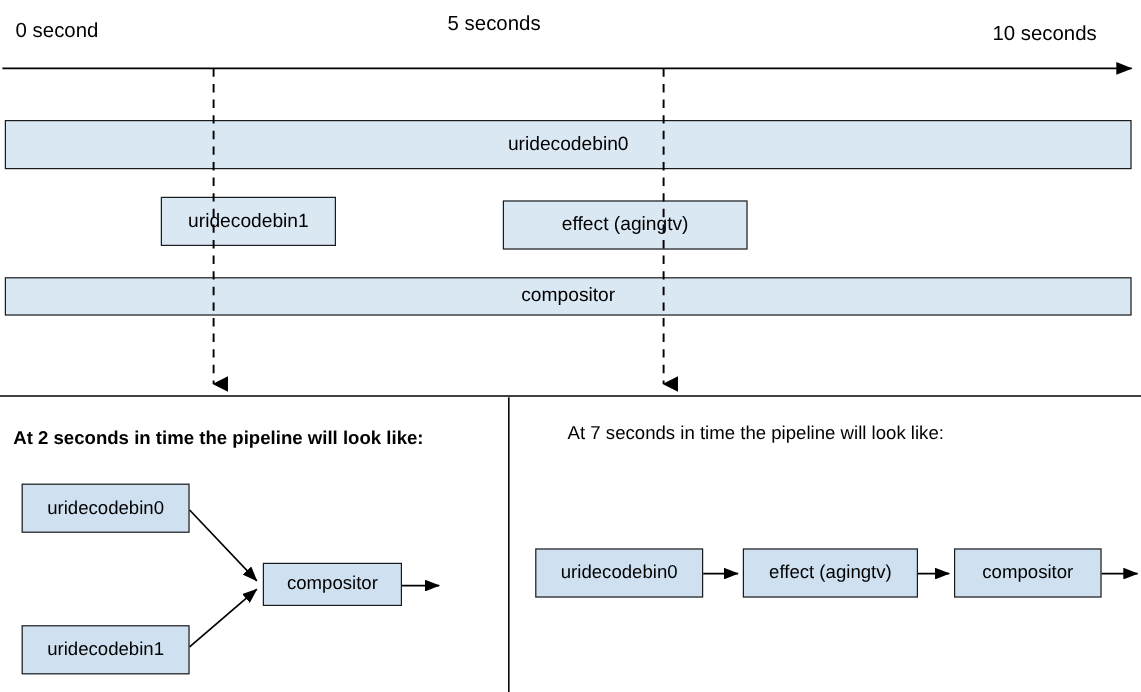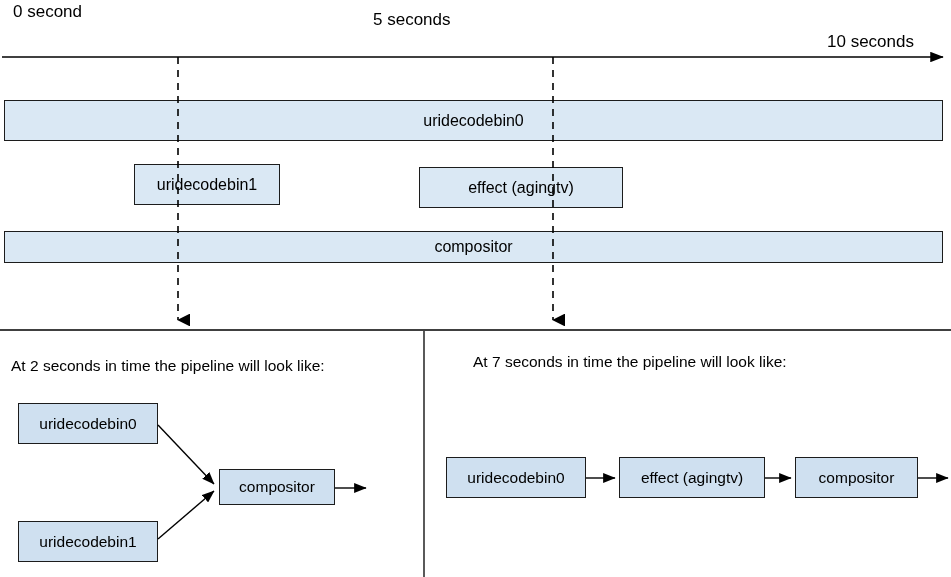--- a/index.html
+++ b/index.html
@@ -72,25 +72,25 @@
   }
 
   
   .connectors { position: absolute; left: 0; top: 0; pointer-events: none; }
 </style>
 </head>
 <body>
 
 <div>
 
-  <span class="tick-label" style="left:13px; top:2px;">0 second</span>
+  <span class="tick-label" style="left:13px; top:16px;">0 second</span>
 
   <span class="tick-label" style="left:373px; top:10px;">5 seconds</span>
 
-  <span class="tick-label" style="left:827px; top:32px;text-align:center;">10 seconds</span>
+  <span class="tick-label" style="left:827px; top:18px;text-align:center;">10 seconds</span>
 
   <svg id="timeline-axis" width="951" height="30" viewBox="0 0 951 30">
     <defs>
       <marker id="arrowhead-axis" markerWidth="9" markerHeight="7" refX="8.5" refY="3.5" orient="auto">
         <polygon points="0 0, 9 3.5, 0 7" fill="#000000"></polygon>
       </marker>
     </defs>
     <line x1="2" y1="13" x2="943" y2="13" stroke="#000000" stroke-width="1.5" marker-end="url(#arrowhead-axis)"></line>
   </svg>
 </div>
@@ -124,21 +124,21 @@
   <line x1="553" y1="57" x2="553" y2="320" stroke="#000000" stroke-width="1.6" stroke-dasharray="7,6" marker-end="url(#arrowhead-marker)"></line>
 </svg>
 
 <svg id="panel-separators" width="951" height="577" viewBox="0 0 951 577">
   <line x1="0" y1="330" x2="951" y2="330" stroke="#000000" stroke-width="1.3"></line>
   <line x1="424" y1="331" x2="424" y2="577" stroke="#000000" stroke-width="1.3"></line>
 </svg>
 
 <div>
 
-  <span class="panel-caption" style="left:11px; top:356px;">At 2 seconds in time the pipeline will look like:</span>
+  <span class="panel-caption" style="left:11px; top:356px;font-weight:bold;">At 2 seconds in time the pipeline will look like:</span>
 
   <div class="node-box" style="left:18px; top:403px; width:140px; height:41px;">
     <span>uridecodebin0</span>
   </div>
 
   <div class="node-box" style="left:18px; top:521px; width:140px; height:41px;">
     <span>uridecodebin1</span>
   </div>
 
   <div class="node-box" style="left:219px; top:469px; width:116px; height:36px;">

